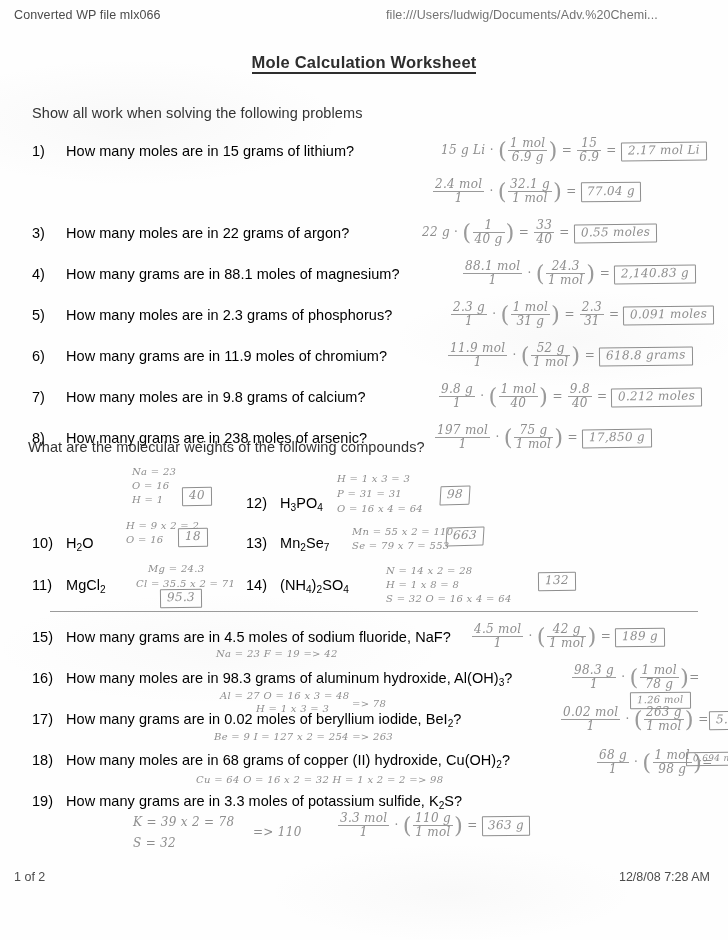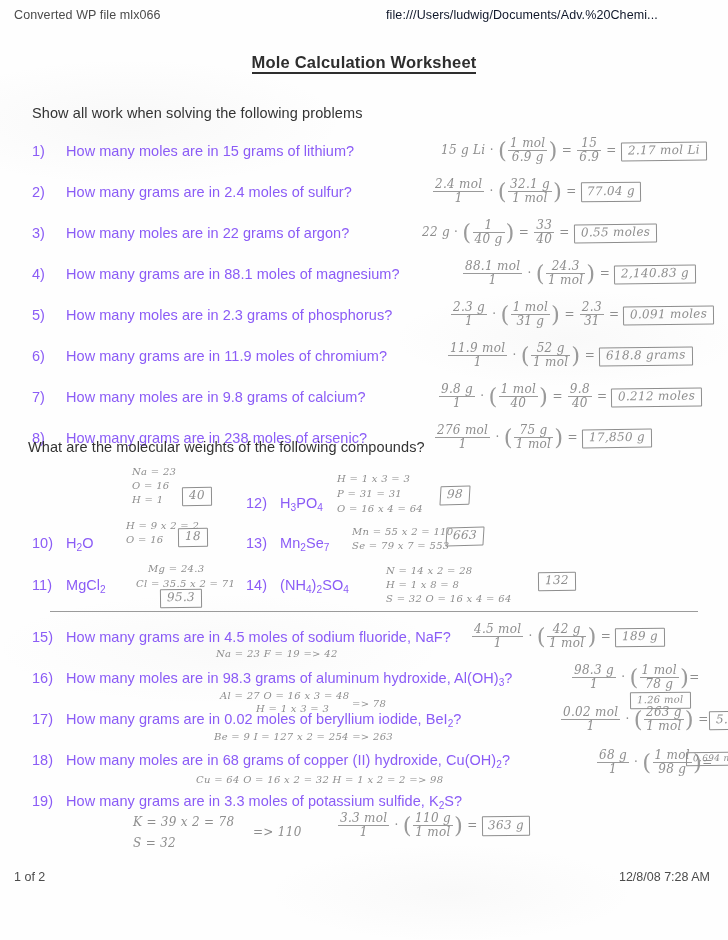--- a/index.html
+++ b/index.html
@@ -44,21 +44,21 @@
     position: absolute;
     left: 14px; top: 0;
     font-size: 12.5px;
     color: #4b4b4b;
     letter-spacing: .1px;
   }
   .hdr-right {
     position: absolute;
     left: 386px; top: 0;
     font-size: 12.5px;
-    color: #0f172a;
+    color: #737373;
     letter-spacing: .1px;
   }
   .print-footer {
     position: absolute;
     bottom: 52px; left: 0; right: 0;
     height: 18px;
   }
   .ftr-left {
     position: absolute;
     left: 14px; top: 0;
@@ -96,21 +96,21 @@
     letter-spacing: .1px;
   }
   #instr-1 { top: 105px; }
   #instr-2 { top: 439px; }
 
   .qrow {
     position: absolute;
     left: 32px;
     width: 690px;
     font-size: 14.5px;
-    color: #8b5cf6;
+    color: #000000;
     letter-spacing: .05px;
     white-space: nowrap;
   }
   .qnum {
     display: inline-block;
     width: 34px;
   }
   .qtext { }
   sub { font-size: 70%; vertical-align: -0.28em; }
 
@@ -188,23 +188,20 @@
     <span class="qnum">1)</span><span class="qtext">How many moles are in 15 grams of lithium?</span>
   </div>
   <div class="hw m" style="left:441px; top:137px">
     <span>15 g Li</span>
     <span style="font-style:normal">·</span>
     <span class="paren">(</span><span class="frac"><span class="num">1 mol</span><span class="den">6.9 g</span></span><span class="paren">)</span>
     = <span class="frac"><span class="num">15</span><span class="den">6.9</span></span> =
     <span class="boxed">2.17 mol Li</span>
   </div>
 
-  <div class="qrow" style="top:184px">
-    <span class="qnum">2)</span><span class="qtext">How many grams are in 2.4 moles of sulfur?</span>
-  </div>
   <div class="hw m" style="left:432px; top:178px">
     <span class="frac"><span class="num">2.4 mol</span><span class="den">1</span></span>
     <span style="font-style:normal">·</span>
     <span class="paren">(</span><span class="frac"><span class="num">32.1 g</span><span class="den">1 mol</span></span><span class="paren">)</span>
     = <span class="boxed tall l">77.04 g</span>
   </div>
 
   <div class="qrow" style="top:225px">
     <span class="qnum">3)</span><span class="qtext">How many moles are in 22 grams of argon?</span>
   </div>
@@ -255,21 +252,21 @@
     <span style="font-style:normal">·</span>
     <span class="paren">(</span><span class="frac"><span class="num">1 mol</span><span class="den">40</span></span><span class="paren">)</span>
     = <span class="frac"><span class="num">9.8</span><span class="den">40</span></span> =
     <span class="boxed">0.212 moles</span>
   </div>
 
   <div class="qrow" style="top:430px">
     <span class="qnum">8)</span><span class="qtext">How many grams are in 238 moles of arsenic?</span>
   </div>
   <div class="hw m" style="left:434px; top:424px">
-    <span class="frac"><span class="num">276 mol</span><span class="den">1</span></span>
+    <span class="frac"><span class="num">197 mol</span><span class="den">1</span></span>
     <span style="font-style:normal">·</span>
     <span class="paren">(</span><span class="frac"><span class="num">75 g</span><span class="den">1 mol</span></span><span class="paren">)</span>
     = <span class="boxed">17,850 g</span>
   </div>
 
   <div class="instruction" id="instr-2" style="left:28px">What are the molecular weights of the following compounds?</div>
 
   <div class="hw s" style="left:132px; top:466px">Na = 23</div>
   <div class="hw s" style="left:132px; top:480px">O = 16</div>
   <div class="hw s" style="left:132px; top:494px">H = 1</div>

